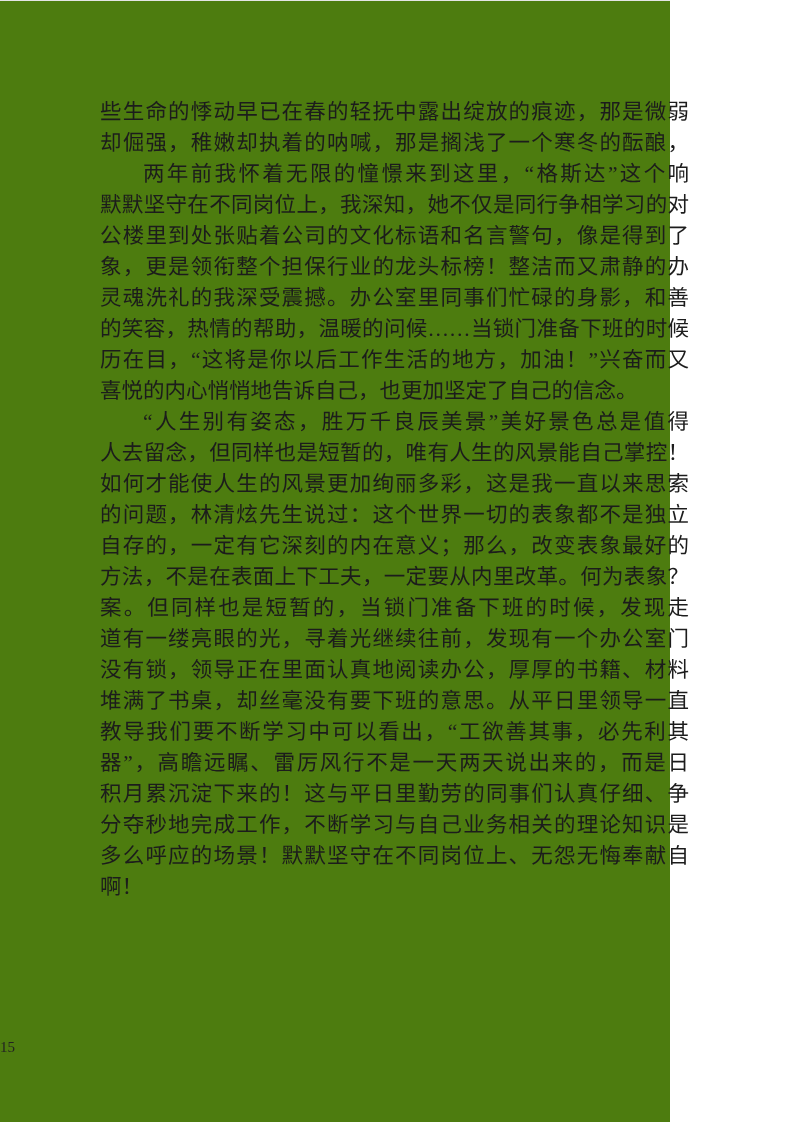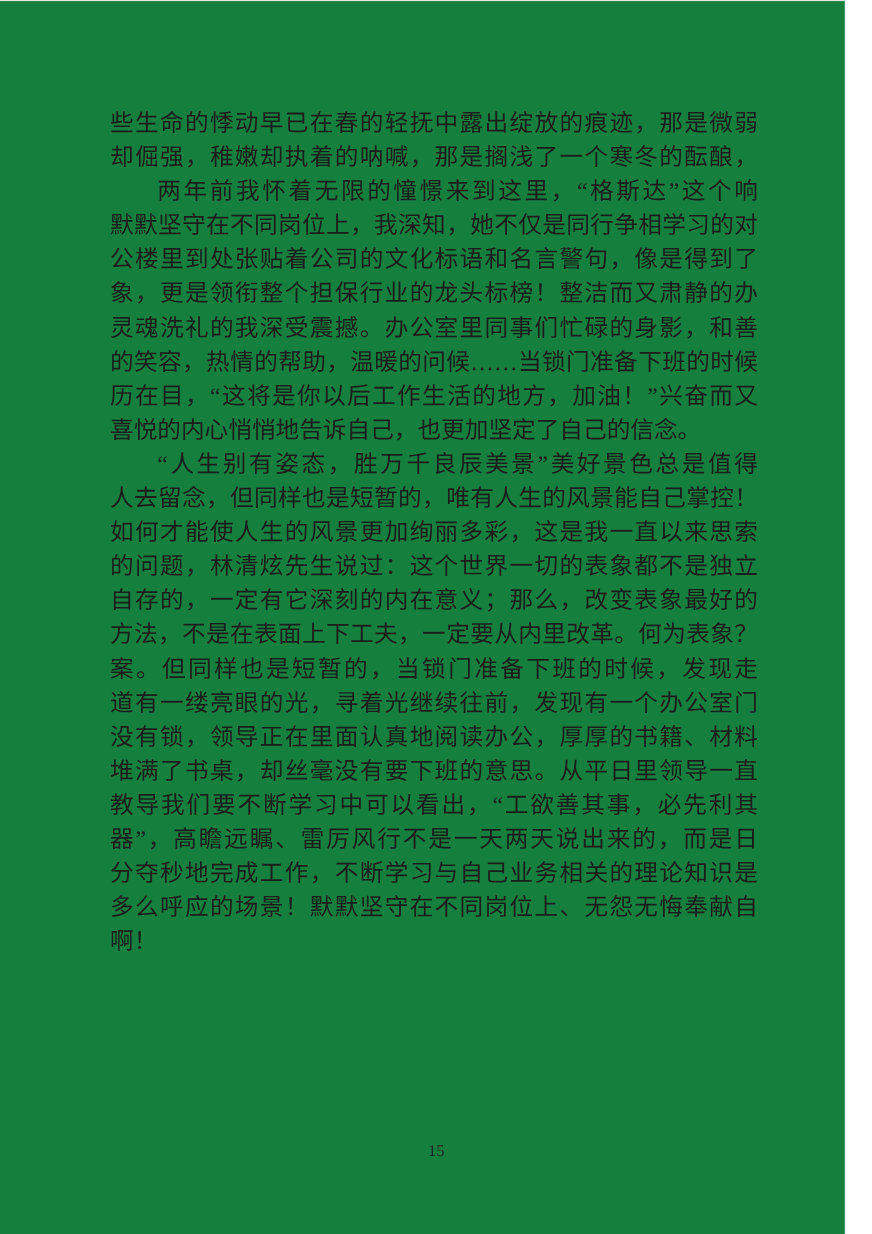--- a/index.html
+++ b/index.html
@@ -8,23 +8,23 @@
     background: #ffffff;
   }
   body {
     width: 793px;
     height: 1122px;
     font-family: "Liberation Serif", serif;
     overflow: hidden;
   }
   .page {
     position: relative;
-    width: 768px;
+    width: 670px;
     height: 1122px;
-    background: #15803d;
+    background: #4d7c0f;
     border-top: 1px solid #e4e4e4;
     box-sizing: border-box;
   }
   .text-body {
     position: absolute;
     left: 100px;
     top: 96px;
     width: 589px;
     font-size: 21.5px;
     line-height: 31px;
@@ -46,21 +46,20 @@
     -moz-text-align-last: left;
   }
   .line.indent {
     text-indent: 2em;
   }
   .footer {
     position: absolute;
     top: 1037px;
     left: 0;
     width: 793px;
-    text-align: center;
   }
   .page-number {
     font-family: "Liberation Serif", serif;
     font-size: 15px;
     color: #222222;
   }
 </style>
 </head>
 <body>
 
@@ -86,20 +85,21 @@
         <div class="line">如何才能使人生的风景更加绚丽多彩，这是我一直以来思索</div>
         <div class="line">的问题，林清炫先生说过：这个世界一切的表象都不是独立</div>
         <div class="line">自存的，一定有它深刻的内在意义；那么，改变表象最好的</div>
         <div class="line">方法，不是在表面上下工夫，一定要从内里改革。何为表象？</div>
         <div class="line">案。但同样也是短暂的，当锁门准备下班的时候，发现走</div>
         <div class="line">道有一缕亮眼的光，寻着光继续往前，发现有一个办公室门</div>
         <div class="line">没有锁，领导正在里面认真地阅读办公，厚厚的书籍、材料</div>
         <div class="line">堆满了书桌，却丝毫没有要下班的意思。从平日里领导一直</div>
         <div class="line">教导我们要不断学习中可以看出，“工欲善其事，必先利其</div>
         <div class="line">器”，高瞻远瞩、雷厉风行不是一天两天说出来的，而是日</div>
+        <div class="line">积月累沉淀下来的！这与平日里勤劳的同事们认真仔细、争</div>
         <div class="line">分夺秒地完成工作，不断学习与自己业务相关的理论知识是</div>
         <div class="line">多么呼应的场景！默默坚守在不同岗位上、无怨无悔奉献自</div>
         <div class="line flush">啊！</div>
       </div>
     </div>
   <div class="footer">
     <span class="page-number">15</span>
   </div>
 </div>
 

